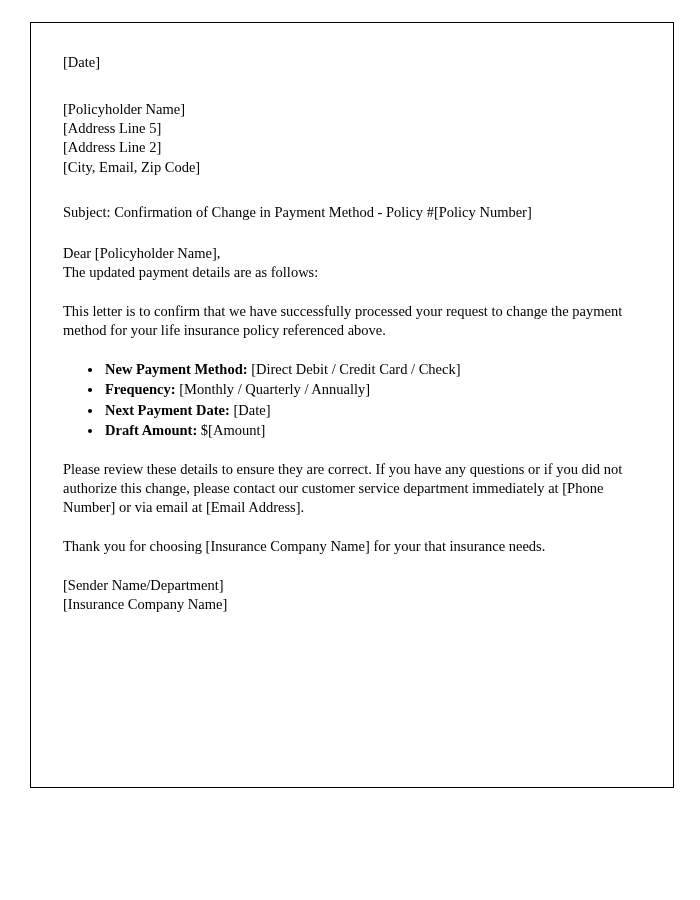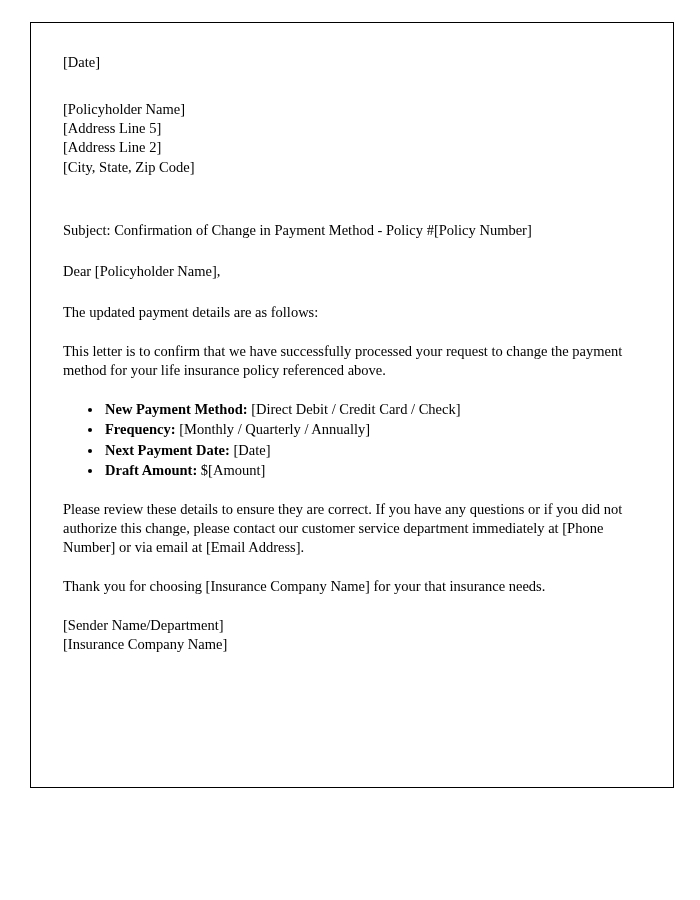--- a/index.html
+++ b/index.html
@@ -28,28 +28,27 @@
     font-size: 14.5px;
     line-height: 1.32;
   }
   .line {
     white-space: pre-wrap;
   }
   .date-block {
     margin-bottom: 28px;
   }
   .addr-block {
-    margin-bottom: 44px;
+    margin-bottom: 26px;
   }
   .subject {
     font-weight: normal;
     margin-bottom: 22px;
   }
   .salutation {
-    margin-bottom: 22px;
   }
   .para {
     margin-bottom: 20px;
     text-align: left;
   }
   ul.details {
     margin: 0 0 20px 0;
     padding-left: 40px;
     list-style-type: disc;
   }
@@ -75,21 +74,21 @@
   <div class="content">
 
     <div class="date-block">
       <div class="line">[Date]</div>
     </div>
 
     <div class="addr-block">
       <div class="line">[Policyholder Name]</div>
       <div class="line">[Address Line 5]</div>
       <div class="line">[Address Line 2]</div>
-      <div class="line">[City, State, Zip Code]</div>
+      <div class="line">[City, Email, Zip Code]</div>
     </div>
 
     <div class="subject">Subject: Confirmation of Change in Payment Method - Policy #[Policy Number]</div>
 
     <div class="salutation">Dear [Policyholder Name],</div>
 
     <div class="para">The updated payment details are as follows:</div>
 
     <div class="para">This letter is to confirm that we have successfully processed your request to change the payment method for your life insurance policy referenced above.</div>
 

